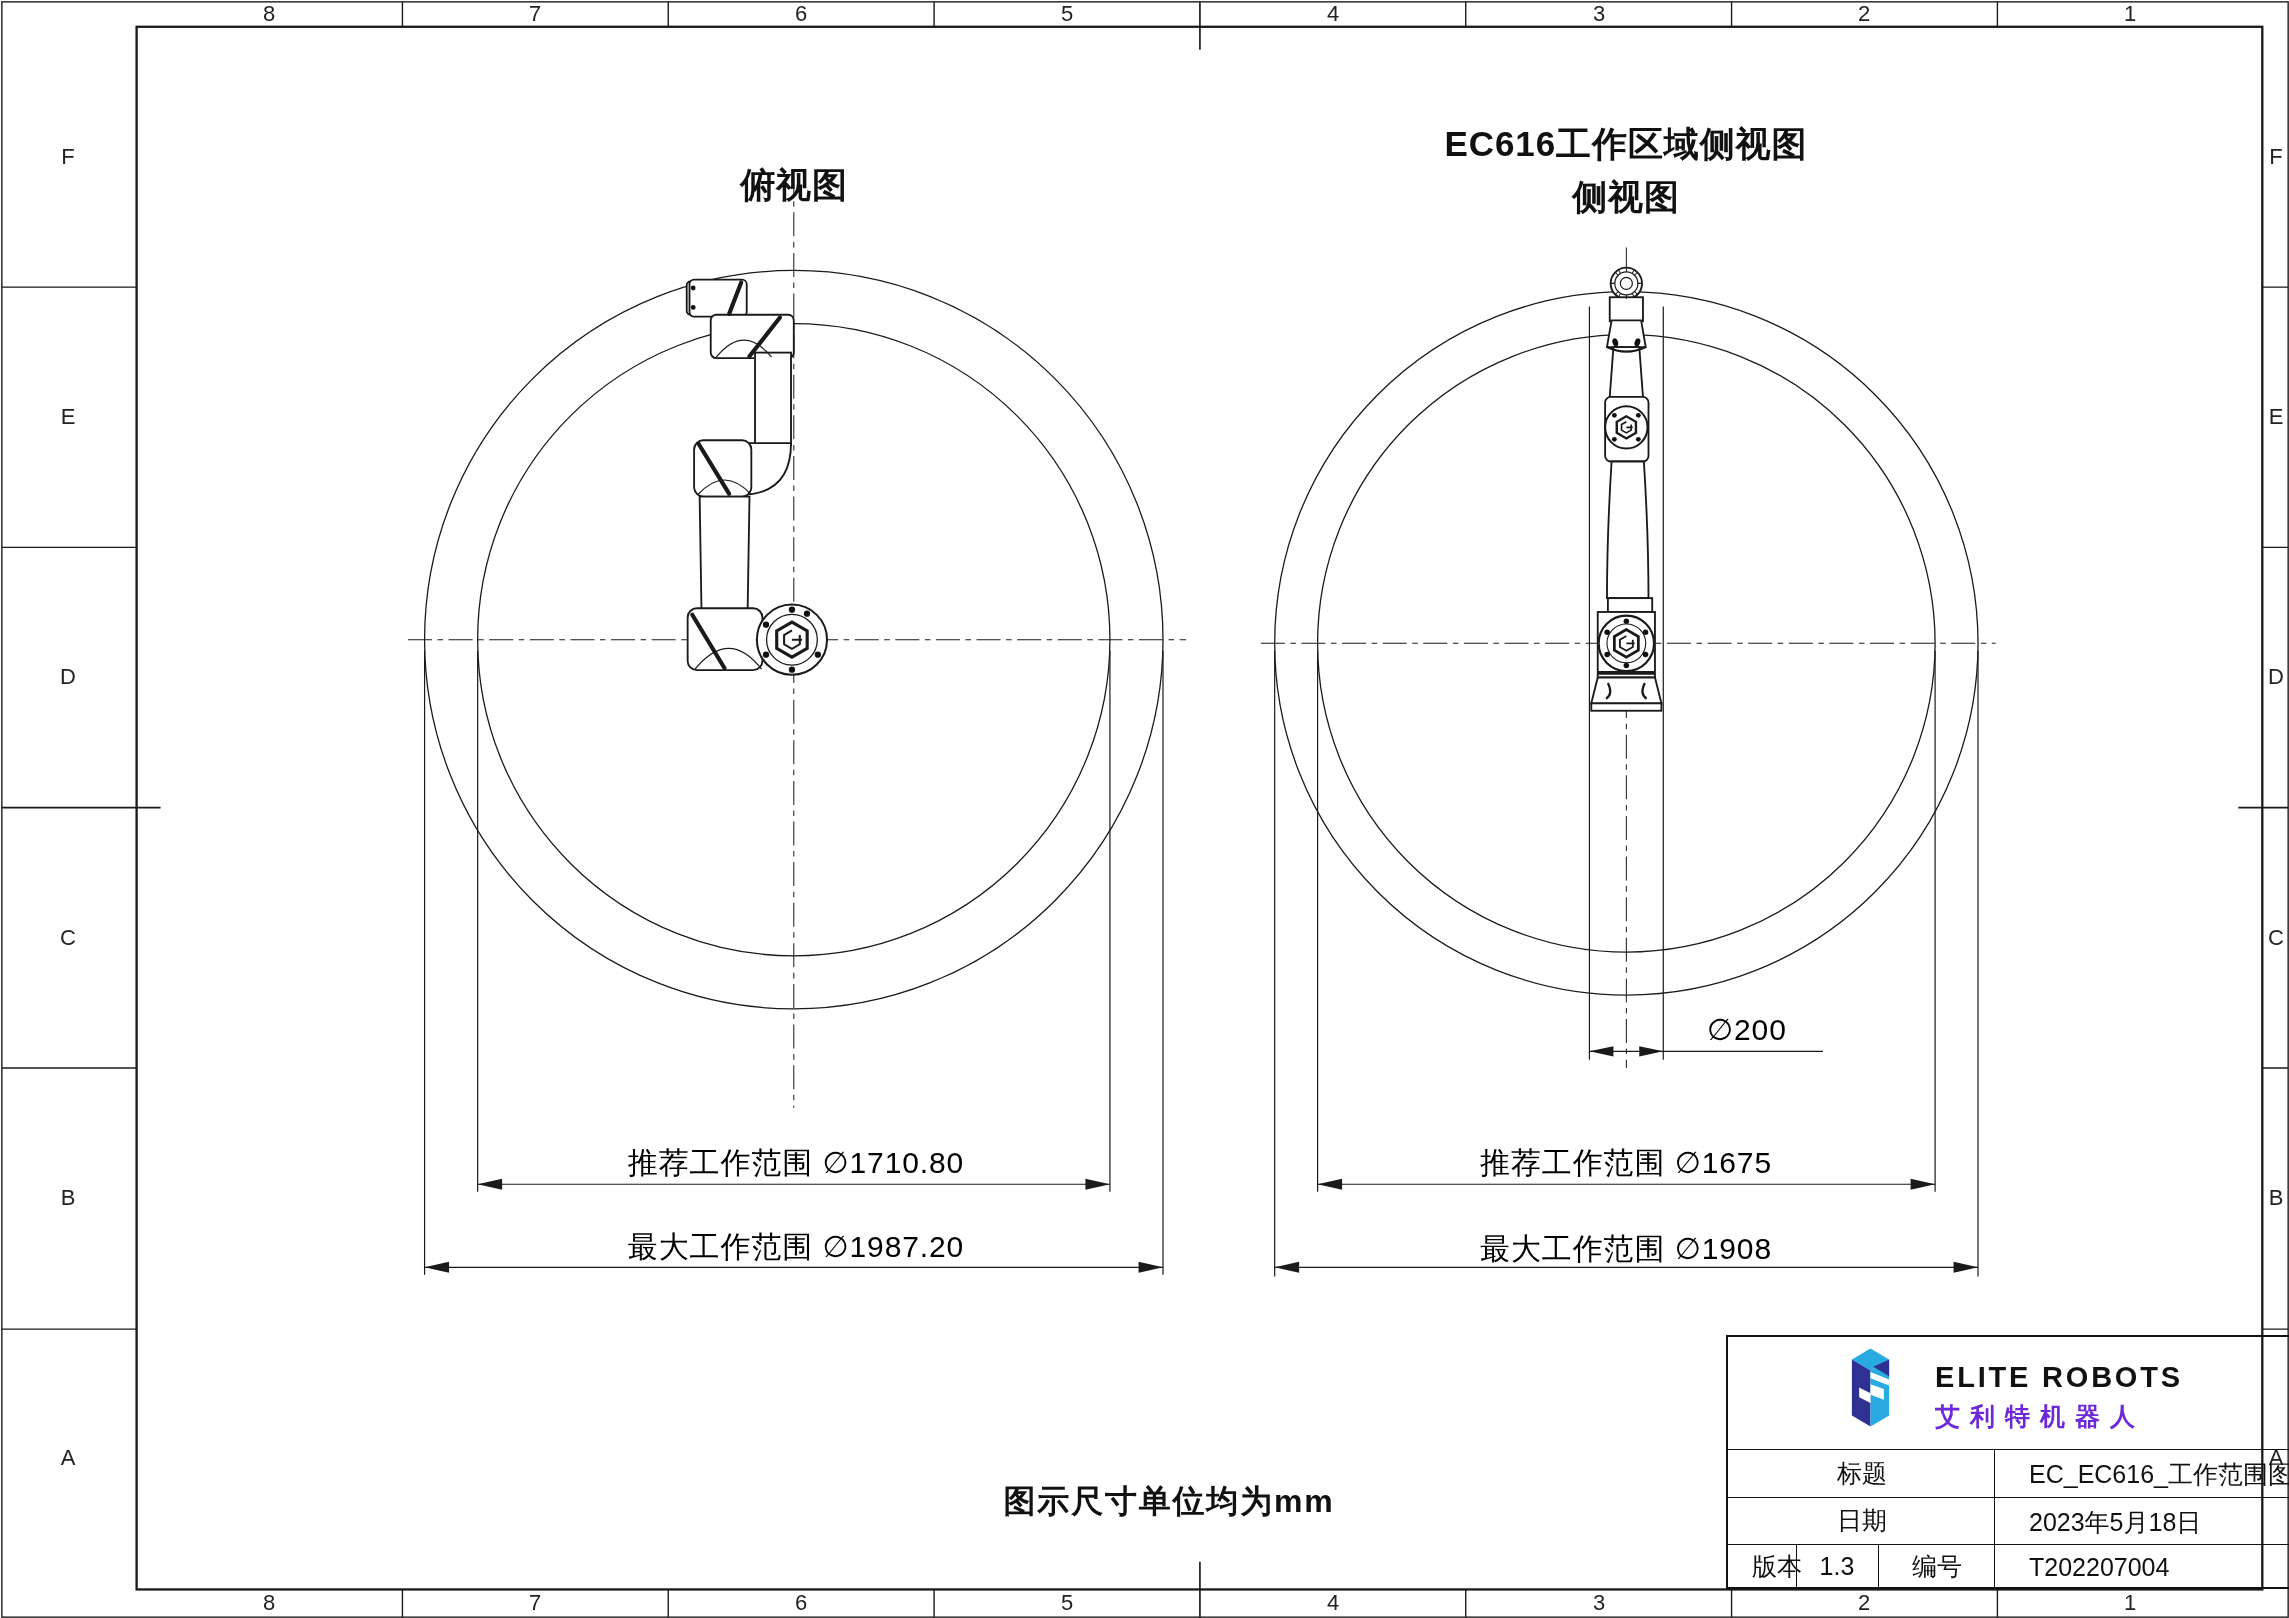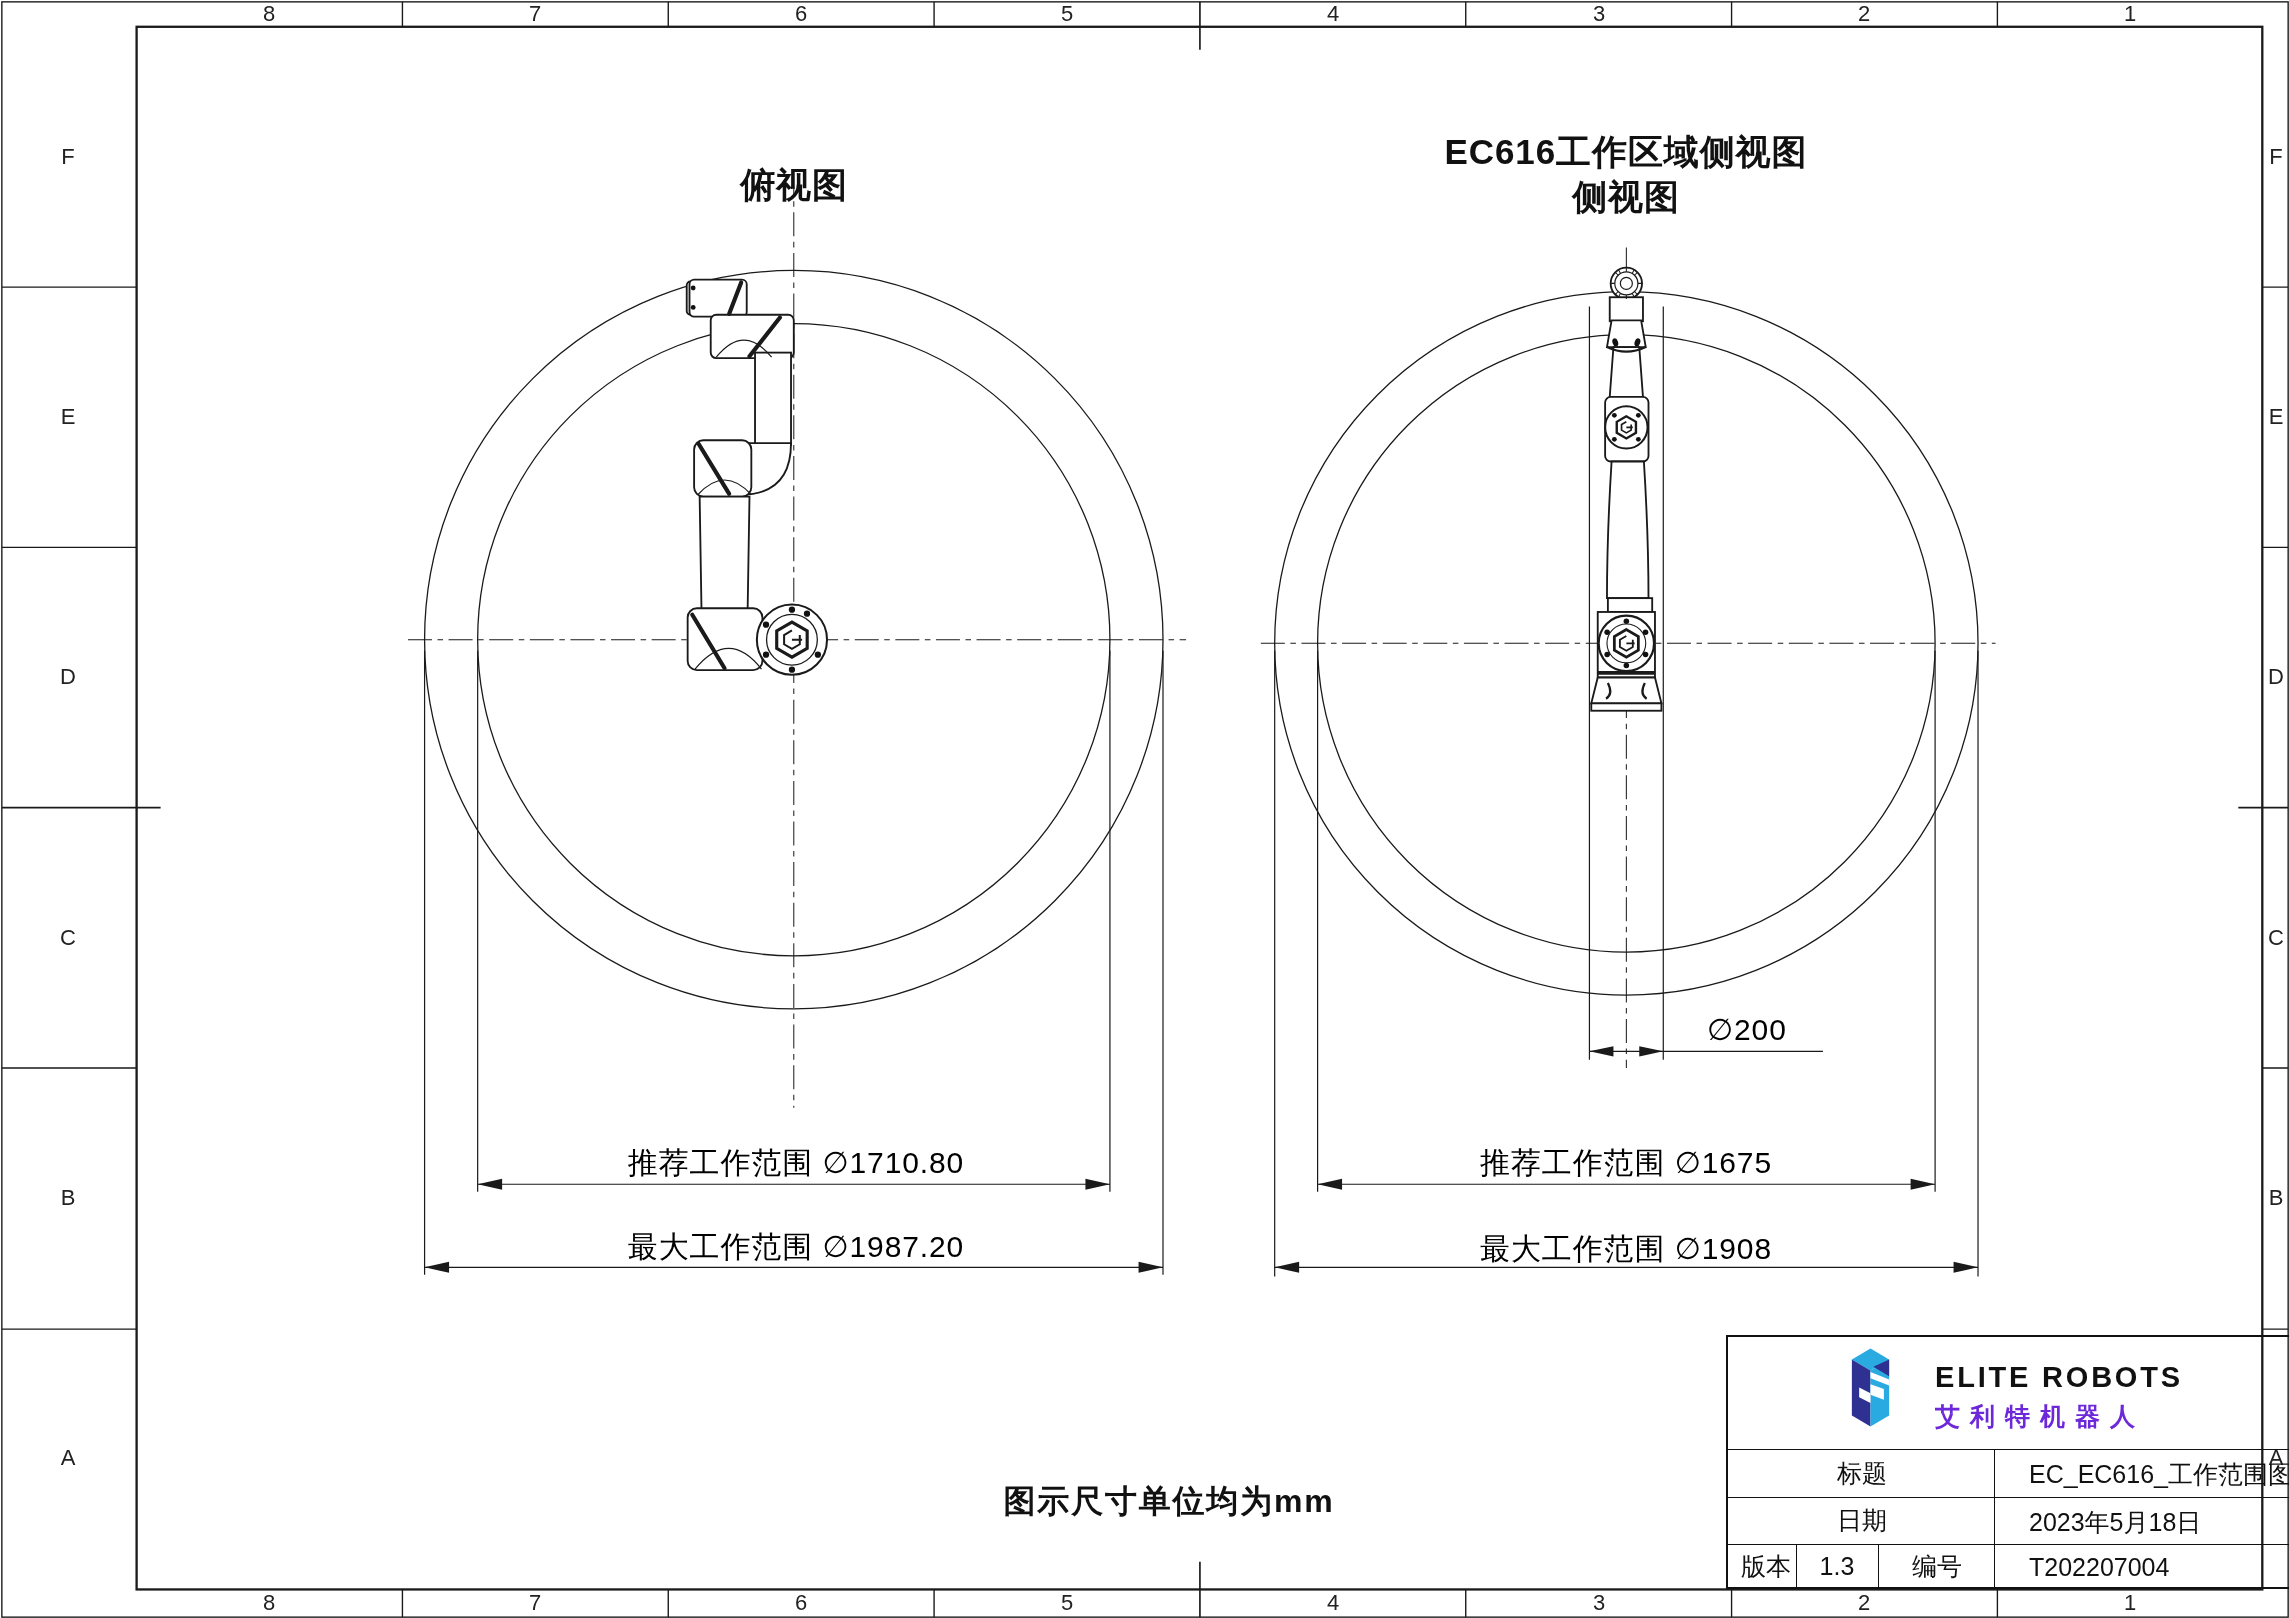--- a/index.html
+++ b/index.html
@@ -219,21 +219,21 @@
   <span class="txt gl center" style="left:68px;top:1458px">A</span>
 
   <span class="txt gl center" style="left:2276px;top:157px">F</span>
   <span class="txt gl center" style="left:2276px;top:417px">E</span>
   <span class="txt gl center" style="left:2276px;top:677px">D</span>
   <span class="txt gl center" style="left:2276px;top:938px">C</span>
   <span class="txt gl center" style="left:2276px;top:1198px">B</span>
   <span class="txt gl center" style="left:2276px;top:1458px">A</span>
 
   <span class="txt vtitle center" style="left:794px;top:185px">俯视图</span>
-  <span class="txt vtitle center" style="left:1626px;top:152px">EC616工作区域侧视图</span>
+  <span class="txt vtitle center" style="left:1626px;top:144px">EC616工作区域侧视图</span>
   <span class="txt vtitle center" style="left:1626px;top:197px">侧视图</span>
 
   <span class="txt dim center" style="left:796px;top:1163px">推荐工作范围 ∅1710.80</span>
   <span class="txt dim center" style="left:796px;top:1247px">最大工作范围 ∅1987.20</span>
   <span class="txt dim center" style="left:1626px;top:1163px">推荐工作范围 ∅1675</span>
   <span class="txt dim center" style="left:1626px;top:1249px">最大工作范围 ∅1908</span>
   <span class="txt dim" style="left:1707px;top:1012px">∅200</span>
 
   <span class="txt note center" style="left:1147px;top:1502px">图示尺寸单位均为mm</span>
 
@@ -256,20 +256,20 @@
     </svg>
     <span class="txt brand-en" style="left:207px;top:24px">ELITE ROBOTS</span>
     <span class="txt brand-cn" style="left:207px;top:63px">艾利特机器人</span>
 
     <span class="txt tb-label center" style="left:134px;top:136px">标题</span>
     <span class="txt tb-value" style="left:301px;top:121px">EC_EC616_工作范围图</span>
 
     <span class="txt tb-label center" style="left:134px;top:183px">日期</span>
     <span class="txt tb-value" style="left:301px;top:169px">2023年5月18日</span>
 
-    <span class="txt tb-label center" style="left:38px;top:229px">版本</span>
+    <span class="txt tb-label center" style="left:49px;top:229px">版本</span>
     <span class="txt tb-value center" style="left:109px;top:229px">1.3</span>
     <span class="txt tb-label center" style="left:209px;top:229px">编号</span>
     <span class="txt tb-value" style="left:301px;top:216px">T202207004</span>
   </div>
 
 </div>
 
 
 </body></html>

